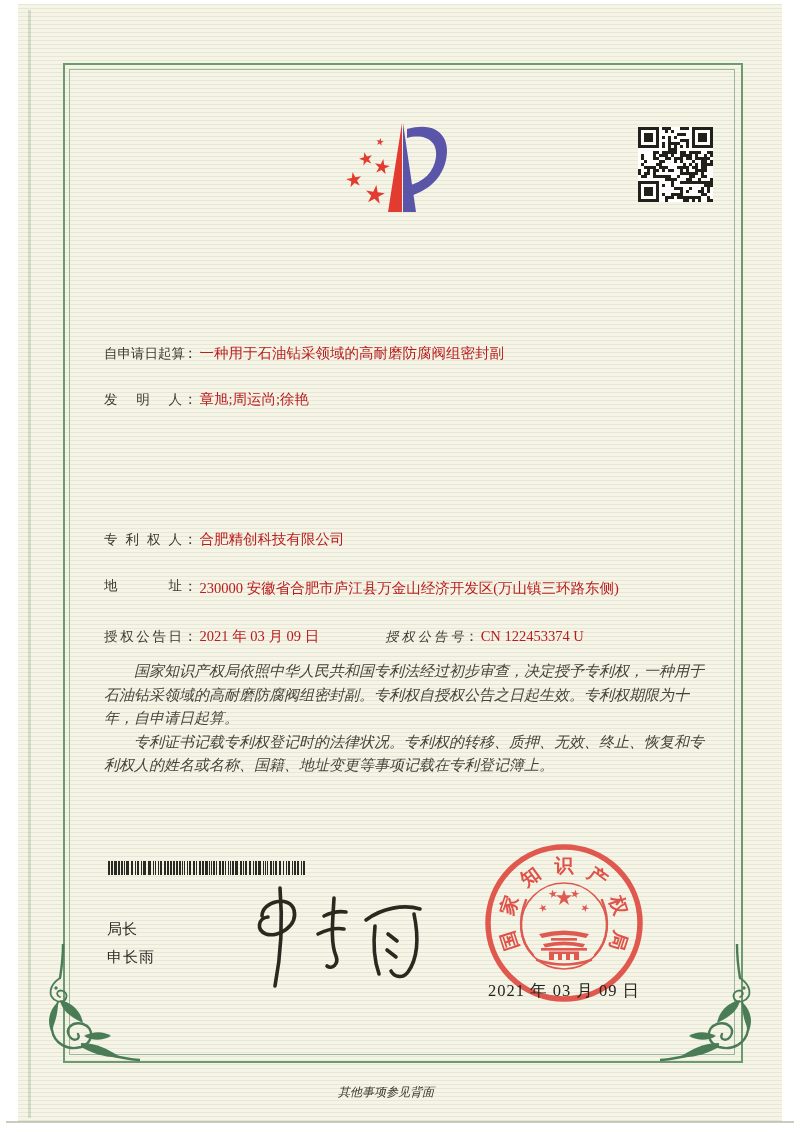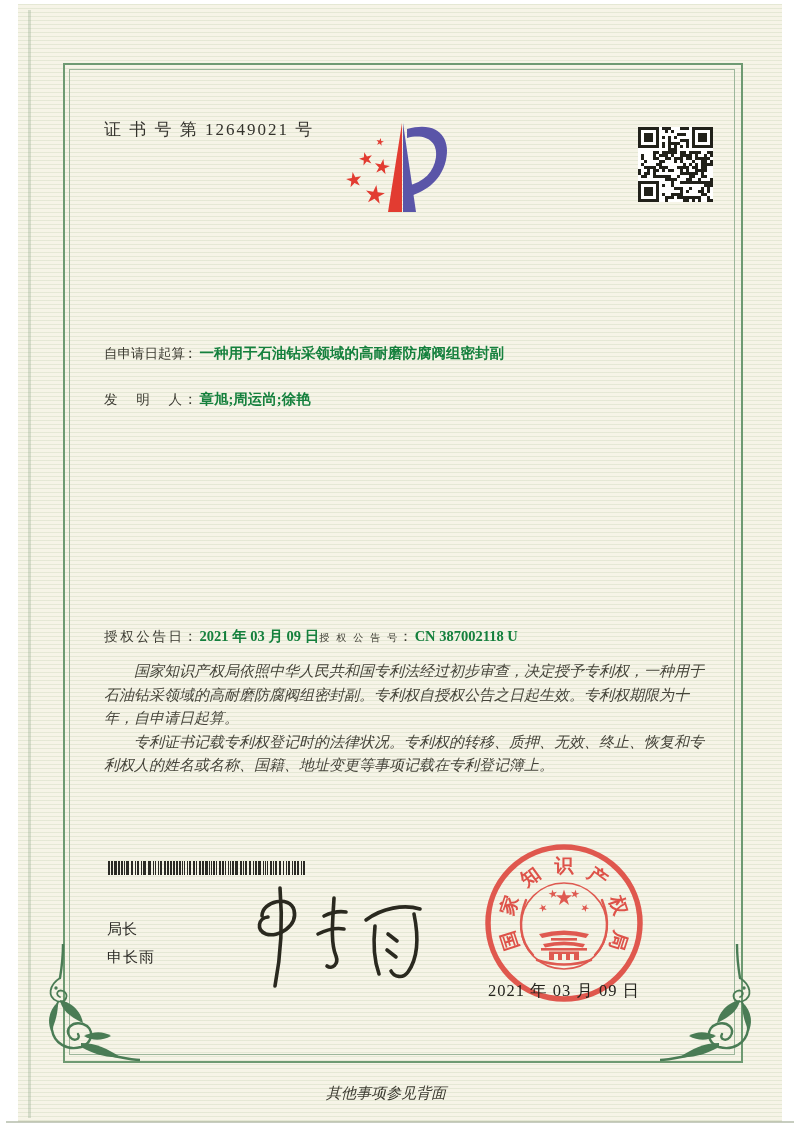--- a/index.html
+++ b/index.html
@@ -20,38 +20,38 @@
   
   .cert-no{position:absolute;left:104px;top:118px;font-size:17px;letter-spacing:2px;color:#33322c;}
   .logo{position:absolute;left:345px;top:112px;}
   .qr{position:absolute;left:638px;top:127px;width:75px;height:75px;background:#ffffff;display:grid;grid-template-columns:repeat(25,3px);grid-template-rows:repeat(25,3px);}
   .qr .m{background:#21211a;}
   .title{position:absolute;left:0;top:238px;width:800px;text-align:center;font-size:43px;font-weight:700;letter-spacing:5px;color:#1f1e19;margin:0;}
   
   .row{position:absolute;left:104px;color:#3b3a31;font-size:14.5px;white-space:nowrap;}
   .row .lbl{display:inline-block;width:78px;font-size:13.5px;text-align:justify;text-align-last:justify;vertical-align:baseline;color:#3b3a31;}
   .row .colon{display:inline-block;margin:0 2px 0 1px;}
-  .row .val{color:#15803d;font-weight:bold;}
+  .row .val{color:#b91c1c;}
   .row.addr{display:flex;white-space:normal;}
   .row.addr .val{display:inline-block;width:468px;line-height:22px;}
-  .row .lbl2{display:inline-block;width:78px;font-size:10px;text-align:justify;text-align-last:justify;}
+  .row .lbl2{display:inline-block;width:78px;font-size:13px;text-align:justify;text-align-last:justify;margin-left:66px;font-style:italic;}
   
   .paras{position:absolute;left:104px;top:660px;width:600px;color:#45443a;font-size:15px;line-height:23.5px;font-style:italic;}
   .paras p{margin:0;text-indent:2em;}
   
   .barcode{position:absolute;left:108px;top:861px;width:200px;height:14px;display:flex;align-items:stretch;}
   .barcode i{display:block;background:#2a2a24;}
   .barcode s{display:block;}
   .director-title{position:absolute;left:107px;top:920px;font-size:15px;color:#2b2a25;font-family:"Liberation Sans",sans-serif;}
   .director-name{position:absolute;left:107px;top:948px;font-size:15px;color:#2b2a25;font-family:"Liberation Sans",sans-serif;letter-spacing:1px;}
   .signature{position:absolute;left:232px;top:882px;}
   .seal{position:absolute;left:479px;top:838px;}
   .seal-date{position:absolute;left:479px;top:980px;width:170px;text-align:center;font-size:16.5px;color:#24231e;letter-spacing:1px;}
   .page-num{position:absolute;left:0;top:1036px;width:714px;text-align:center;font-size:14.5px;color:#33322c;}
-  .back-note{position:absolute;left:0;top:1084px;width:772px;text-align:center;font-size:15px;color:#3a392f;font-style:italic;}
+  .back-note{position:absolute;left:0;top:1084px;width:772px;text-align:center;font-size:12px;color:#3a392f;font-style:italic;}
   .seal text{font-family:"Liberation Serif",serif;}
 </style>
 </head>
 <body>
 
 <div class="page">
   <div class="paper"></div>
   <div class="scan-edge-left"></div>
   <div class="scan-edge-bottom"></div>
   <div class="frame-outer"></div>
@@ -87,21 +87,20 @@
       <path d="M24,56 C35,58 45,67 47,79 C37,74 26,68 24,56 Z"></path>
       <path d="M22,58 C13,66 11,77 15,87 C20,77 22,68 22,58 Z"></path>
       <path d="M45,103 C58,110 70,114 84,113 C72,105 60,99 45,99 Z"></path>
       <path d="M48,92 C58,87 67,87 75,92 C66,97 56,97 48,92 Z"></path>
       <circle cx="20" cy="44" r="1.7"></circle>
       <circle cx="41" cy="70" r="1.7"></circle>
       <circle cx="60" cy="107" r="1.7"></circle>
     </g>
   </svg>
 
-  <div class="cert-no">证 书 号 第 12649021 号</div>
 
   <svg class="logo" width="120" height="105" viewBox="0 0 120 105">
     <polygon points="57,11 43,100 57,100" fill="#e23c31"></polygon>
     <polygon points="58,11 58,100 71,100" fill="#5a55a8"></polygon>
     <path d="M62,17 C94,8 106,27 101,48 C96,71 77,81 62,85 L62,74 C79,70 89,60 91,45 C93,29 80,21 62,26 Z" fill="#5a55a8"></path>
     <polygon fill="#e23c31" points="35.83,26.09 36.14,28.98 38.98,29.58 36.32,30.76 36.63,33.65 34.68,31.49 32.03,32.68 33.48,30.16 31.54,28.00 34.38,28.60"></polygon>
     <polygon fill="#e23c31" points="19.19,40.24 21.96,44.50 26.87,43.19 23.67,47.14 26.44,51.41 21.69,49.58 18.49,53.54 18.76,48.46 14.01,46.63 18.92,45.32"></polygon>
     <polygon fill="#e23c31" points="38.39,47.12 39.20,52.88 44.92,53.89 39.70,56.43 40.51,62.19 36.47,58.01 31.25,60.56 33.97,55.43 29.94,51.24 35.66,52.25"></polygon>
     <polygon fill="#e23c31" points="7.61,60.12 10.34,65.25 16.06,64.24 12.03,68.43 14.75,73.56 9.53,71.01 5.49,75.19 6.30,69.43 1.08,66.89 6.80,65.88"></polygon>
     <polygon fill="#e23c31" points="31.39,73.10 32.65,80.25 39.85,81.26 33.43,84.67 34.69,91.83 29.47,86.78 23.05,90.19 26.24,83.66 21.01,78.62 28.21,79.63"></polygon>
@@ -735,22 +734,30 @@
       <div class="m"></div>
     </div>
 
 
   <div class="row" style="top:344px">
     <span class="lbl">自申请日起算</span><span class="colon">：</span><span class="val">一种用于石油钻采领域的高耐磨防腐阀组密封副</span>
   </div>
   <div class="row" style="top:390px">
     <span class="lbl">发明人</span><span class="colon">：</span><span class="val">章旭;周运尚;徐艳</span>
   </div>
+  <div class="row" style="top:530px">
+    <span class="lbl">专利权人</span><span class="colon">：</span><span class="val">合肥精创科技有限公司</span>
+  </div>
+  <div class="row addr" style="top:577px">
+    <span class="lbl">地址</span>
+      <span class="colon">：</span>
+      <span class="val">230000 安徽省合肥市庐江县万金山经济开发区(万山镇三环路东侧)</span>
+  </div>
   <div class="row" style="top:627px">
-    <span class="lbl">授权公告日</span><span class="colon">：</span><span class="val">2021 年 03 月 09 日</span><span class="lbl2">授权公告号</span><span class="colon">：</span><span class="val">CN 387002118 U</span>
+    <span class="lbl">授权公告日</span><span class="colon">：</span><span class="val">2021 年 03 月 09 日</span><span class="lbl2">授权公告号</span><span class="colon">：</span><span class="val">CN 122453374 U</span>
   </div>
 
   <div class="paras">
     <p>国家知识产权局依照中华人民共和国专利法经过初步审查，决定授予专利权，一种用于石油钻采领域的高耐磨防腐阀组密封副。专利权自授权公告之日起生效。专利权期限为十年，自申请日起算。</p>
     <p>专利证书记载专利权登记时的法律状况。专利权的转移、质押、无效、终止、恢复和专利权人的姓名或名称、国籍、地址变更等事项记载在专利登记簿上。</p>
   </div>
 
   <div class="barcode" id="barcode">
       <i style="width: 2px;"></i>
       <s style="width: 1px;"></s>

